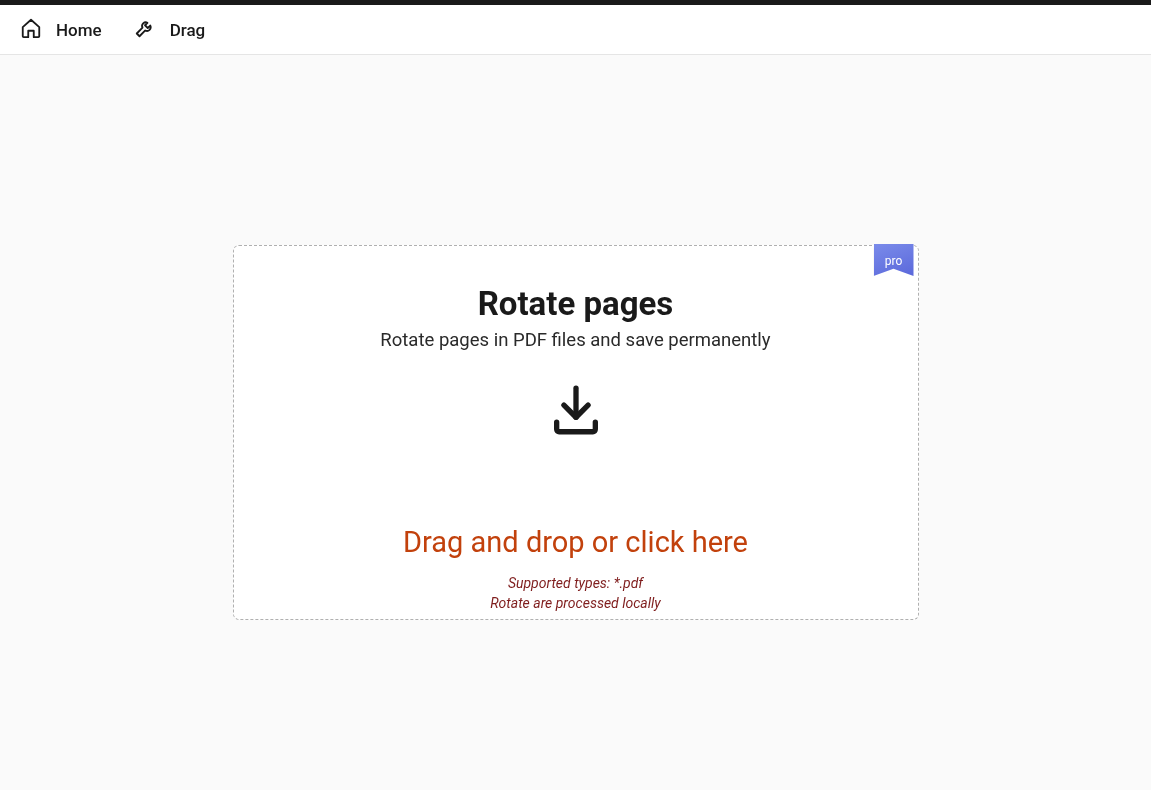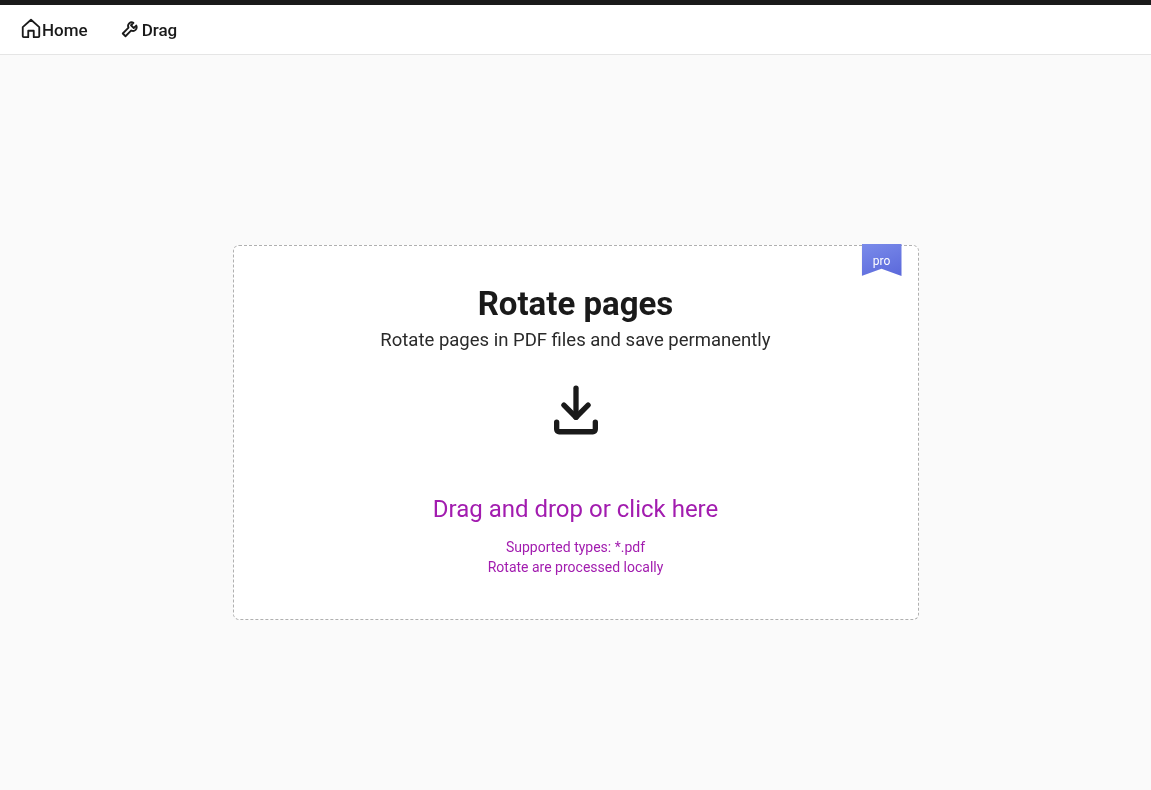--- a/index.html
+++ b/index.html
@@ -23,21 +23,21 @@
       background: #ffffff;
       border-bottom: 1px solid #e5e5e5;
       display: flex;
       align-items: center;
       padding: 0 20px;
       gap: 32px;
     }
     .nav-item {
       display: flex;
       align-items: center;
-      gap: 0;
+      gap: 14px;
       cursor: pointer;
       font-size: 17px;
       color: #1a1a1a;
       font-weight: 500;
     }
     .nav-item svg {
       width: 22px;
       height: 22px;
     }
     .main-area {
@@ -57,21 +57,21 @@
       display: flex;
       flex-direction: column;
       align-items: center;
       padding-top: 38px;
       position: relative;
       cursor: pointer;
     }
     .pro-badge {
       position: absolute;
       top: -2px;
-      right: 16px;
+      right: 4px;
       width: 40px;
       height: 40px;
       background: linear-gradient(160deg, #7a8bea 0%, #5562d8 100%);
       color: #fff;
       font-size: 12px;
       display: flex;
       align-items: center;
       justify-content: center;
       padding-top: 2px;
       box-shadow: 1px 3px 4px rgba(0,0,0,0.25);
@@ -92,28 +92,30 @@
       margin-bottom: 30px;
     }
     .download-icon svg {
       width: 58px;
       height: 58px;
     }
     .download-icon {
       margin-bottom: 52px;
     }
     .drag-text {
-      font-size: 24px;
-      color: #a21caf;
+      font-size: 29px;
+      color: #c2410c;
       margin-bottom: 16px;
+      margin-top: 30px;
     }
     .support-text {
       font-size: 14px;
-      color: #a21caf;
+      color: #7f1d1d;
       margin-bottom: 4px;
+      font-style: italic;
     }
   </style>
 </head>
 <body>
 
 <div class="top-black-bar"></div>
 
 <nav class="nav-bar">
   <div class="nav-item">
     <span>

